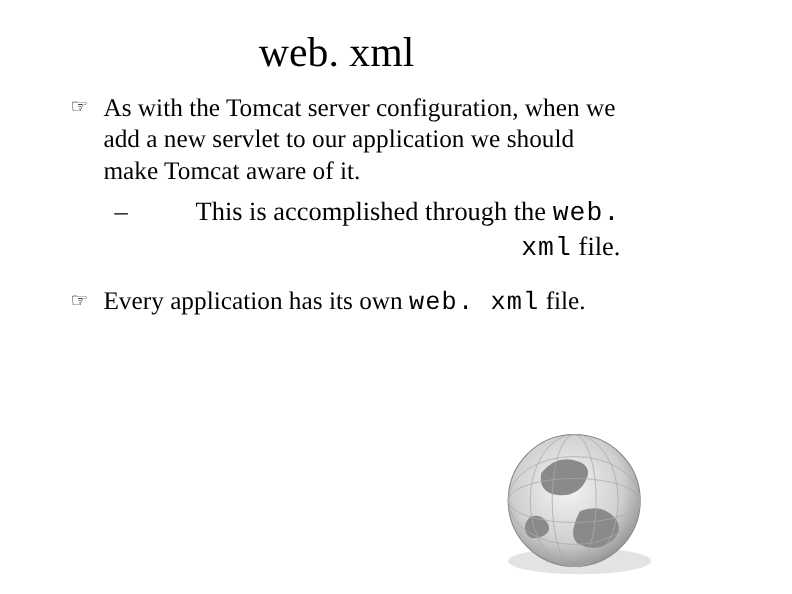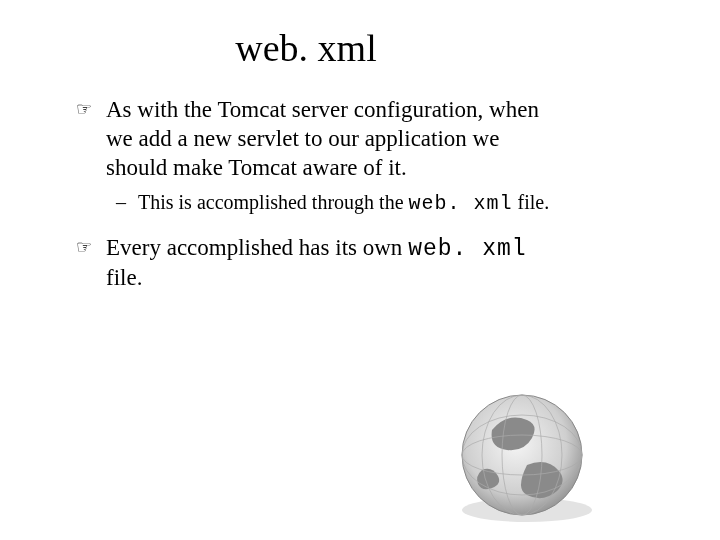--- a/index.html
+++ b/index.html
@@ -26,40 +26,41 @@
     font-weight: normal;
   }
   .body {
     padding: 0 44px 0 60px;
     font-size: 23px;
     line-height: 1.25;
   }
   ul.bullets {
     list-style: none;
     padding: 0;
-    margin: 16px;
+    margin: 4px;
   }
   ul.bullets > li {
     position: relative;
     padding-left: 30px;
     margin-bottom: 18px;
   }
   ul.bullets > li::before {
     content: "☞";
     position: absolute;
     left: 0;
     top: 2px;
     font-size: 18px;
     color: #000;
   }
   ul.sub {
     list-style: none;
     padding: 0;
     margin: 8px 0 0 10px;
-    font-size: 20px;
+    font-size: 24px;
+    text-align: right;
   }
   ul.sub > li {
     position: relative;
     padding-left: 22px;
     margin-bottom: 6px;
   }
   ul.sub > li::before {
     content: "–";
     position: absolute;
     left: 0;
@@ -90,21 +91,21 @@
       <li>
         <span>As with the Tomcat server configuration, when we add a new servlet to our application we should make Tomcat aware of it.</span>
         <ul class="sub">
           <li>
             <span>This is accomplished through the </span><span class="mono">web. xml</span><span> file.</span>
           </li>
         </ul>
       </li>
 
       <li>
-        <span>Every accomplished has its own </span><span class="mono">web. xml</span><span> file.</span>
+        <span>Every application has its own </span><span class="mono">web. xml</span><span> file.</span>
       </li>
 
 
     </ul>
   </div>
 
   <svg class="globe" viewBox="0 0 170 150">
     <defs>
       <radialGradient id="g1" cx="45%" cy="40%" r="60%">
         <stop offset="0%" stop-color="#f5f5f5"></stop>

